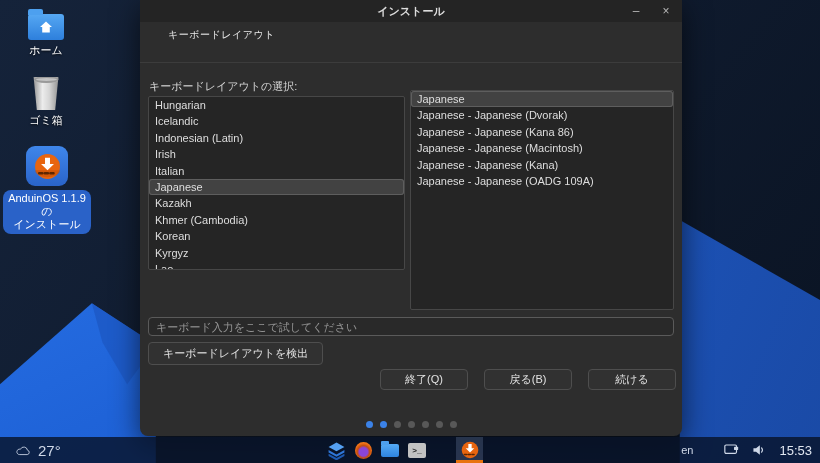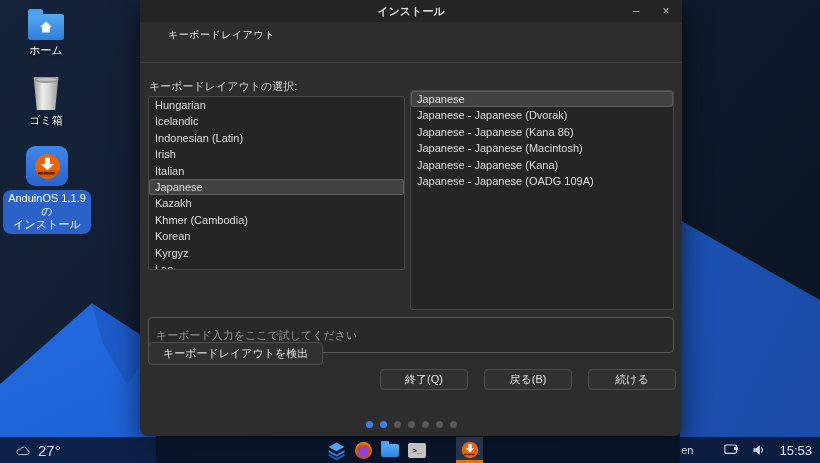--- a/index.html
+++ b/index.html
@@ -51,21 +51,21 @@
 
   .listbox { position:absolute; background:#252525; border:1px solid #474747; border-radius:2px;
     overflow:hidden; font-size:11px; color:#dedede; }
   .list-left  { left:8px;  top:96px; width:257px; height:174px; }
   .list-right { left:270px; top:90px; width:264px; height:220px; }
   .list-row { height:16.4px; line-height:16.4px; padding-left:6px; white-space:nowrap; }
   .list-row.selected { background:#424242; box-shadow:inset 0 0 0 1px #5e5e5e; border-radius:3px; }
 
   .test-entry { position:absolute; left:8px; top:317px; width:526px; height:19px;
     background:#292929; border:1px solid #5a5a5a; border-radius:4px; color:#e6e6e6;
-    font-size:11px; padding:17px 7px; font-family:inherit; outline:none; }
+    font-size:11px; padding:8px 7px; font-family:inherit; outline:none; }
   .test-entry::placeholder { color:#969696; }
 
   .btn { background:#313131; border:1px solid #4e4e4e; border-radius:4px; color:#e2e2e2;
     font-size:11px; font-family:inherit; cursor:default; }
   .detect-btn { position:absolute; left:8px; top:342px; height:23px; padding:0 14px; }
   .footer-btns { position:absolute; right:6px; top:369px; display:flex; gap:16px;justify-content:center; }
   .footer-btns .btn { width:88px; height:21px; }
 
   .dots { position:absolute; left:0; right:0; top:421px; display:flex; justify-content:center; gap:7px; }
   .dot { width:7px; height:7px; border-radius:50%; background:#585858; }

